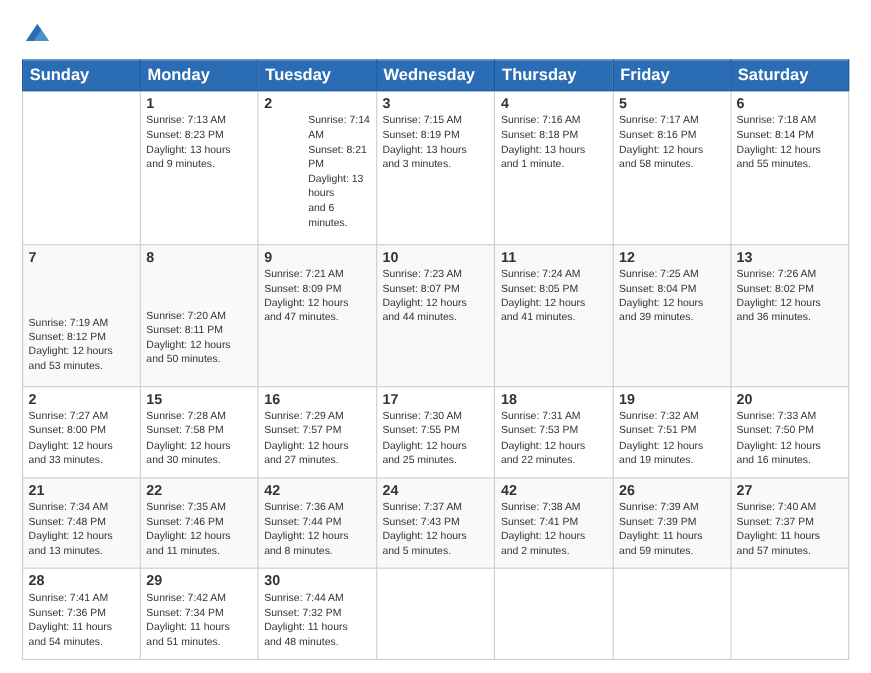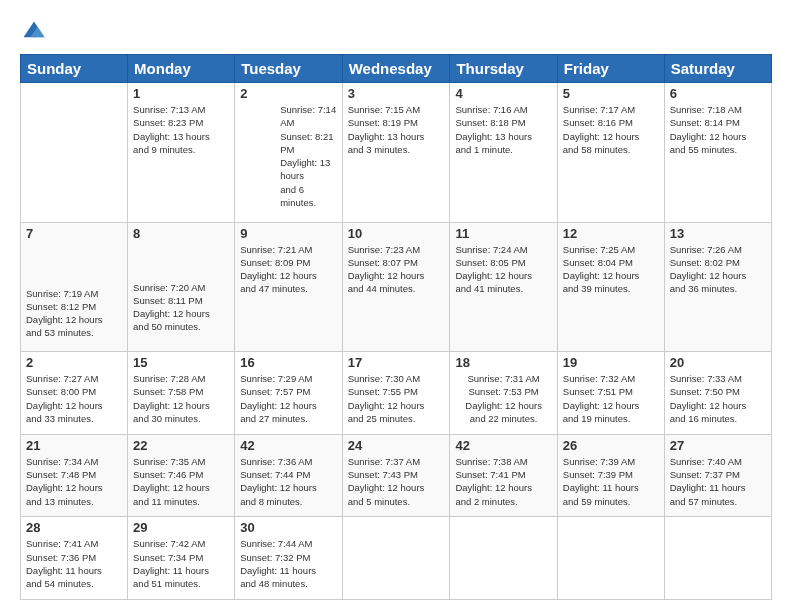--- a/index.html
+++ b/index.html
@@ -255,21 +255,21 @@
           </td>
           <td>
             <span class="day-num">17</span>
             <div class="day-info" style="white-space: pre-line;">Sunrise: 7:30 AM
 Sunset: 7:55 PM
 Daylight: 12 hours
 and 25 minutes.</div>
           </td>
           <td>
             <span class="day-num">18</span>
-            <div class="day-info" style="white-space: pre-line; text-align: center;">Sunrise: 7:31 AM
+            <div class="day-info" style="white-space: pre-line;">Sunrise: 7:31 AM
 Sunset: 7:53 PM
 Daylight: 12 hours
 and 22 minutes.</div>
           </td>
           <td>
             <span class="day-num">19</span>
             <div class="day-info" style="white-space: pre-line;">Sunrise: 7:32 AM
 Sunset: 7:51 PM
 Daylight: 12 hours
 and 19 minutes.</div>

